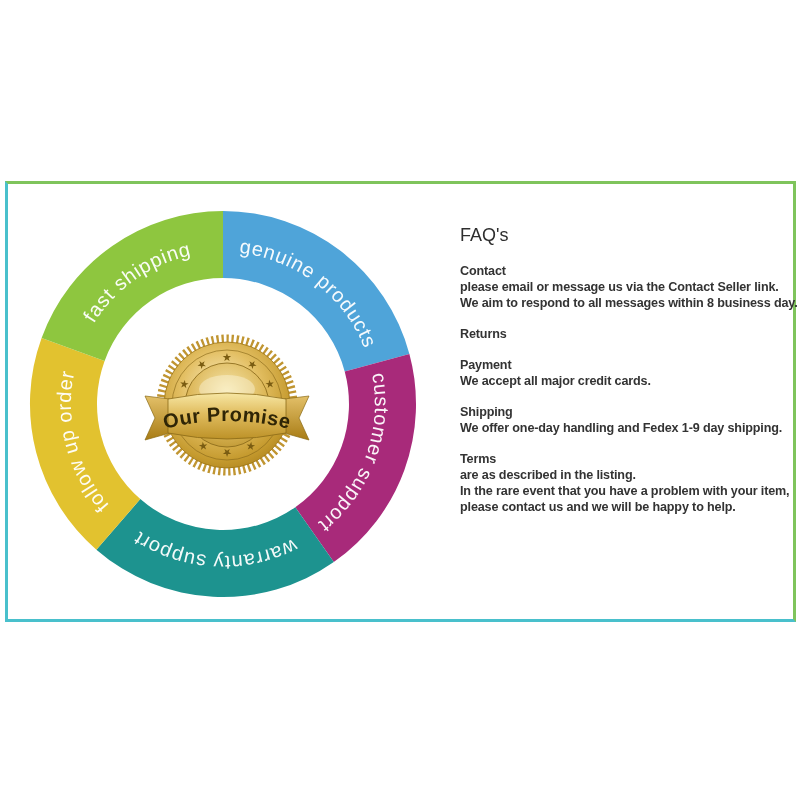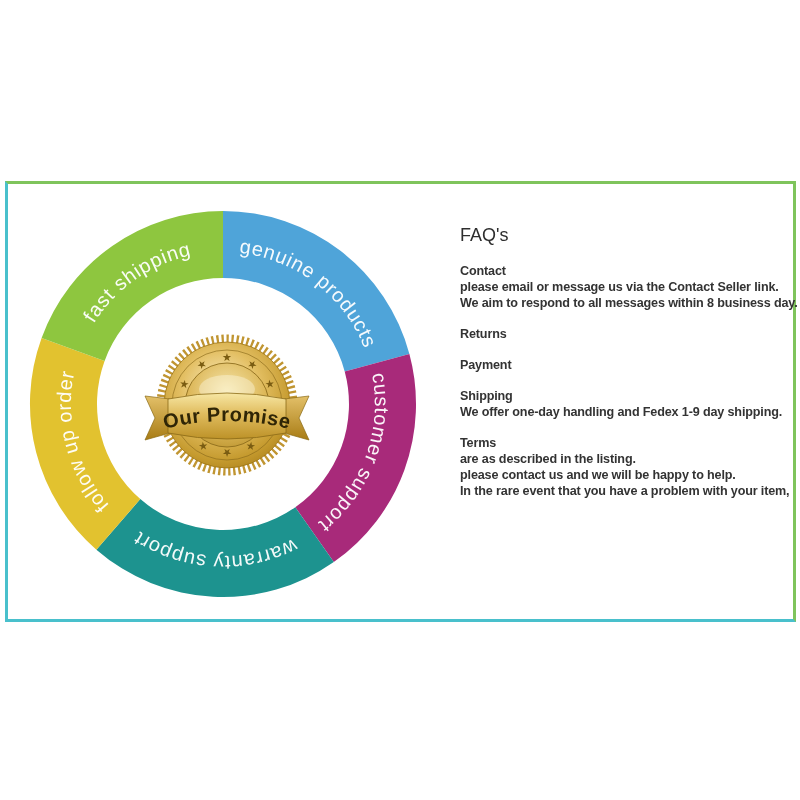--- a/index.html
+++ b/index.html
@@ -151,28 +151,29 @@
       <div class="faq-line">please email or message us via the Contact Seller link.</div>
       <div class="faq-line">We aim to respond to all messages within 8 business day.</div>
     </div>
 
     <div class="faq-section">
       <div class="faq-heading">Returns</div>
     </div>
 
     <div class="faq-section">
       <div class="faq-heading">Payment</div>
+      <div class="faq-line">We accept all major credit cards.</div>
     </div>
 
     <div class="faq-section">
       <div class="faq-heading">Shipping</div>
       <div class="faq-line">We offer one-day handling and Fedex 1-9 day shipping.</div>
     </div>
 
     <div class="faq-section">
       <div class="faq-heading">Terms</div>
       <div class="faq-line">are as described in the listing.</div>
+      <div class="faq-line">In the rare event that you have a problem with your item,</div>
       <div class="faq-line">please contact us and we will be happy to help.</div>
-      <div class="faq-line">In the rare event that you have a problem with your item,</div>
     </div>
   </div>
 
 </div>
 
 </body></html>

